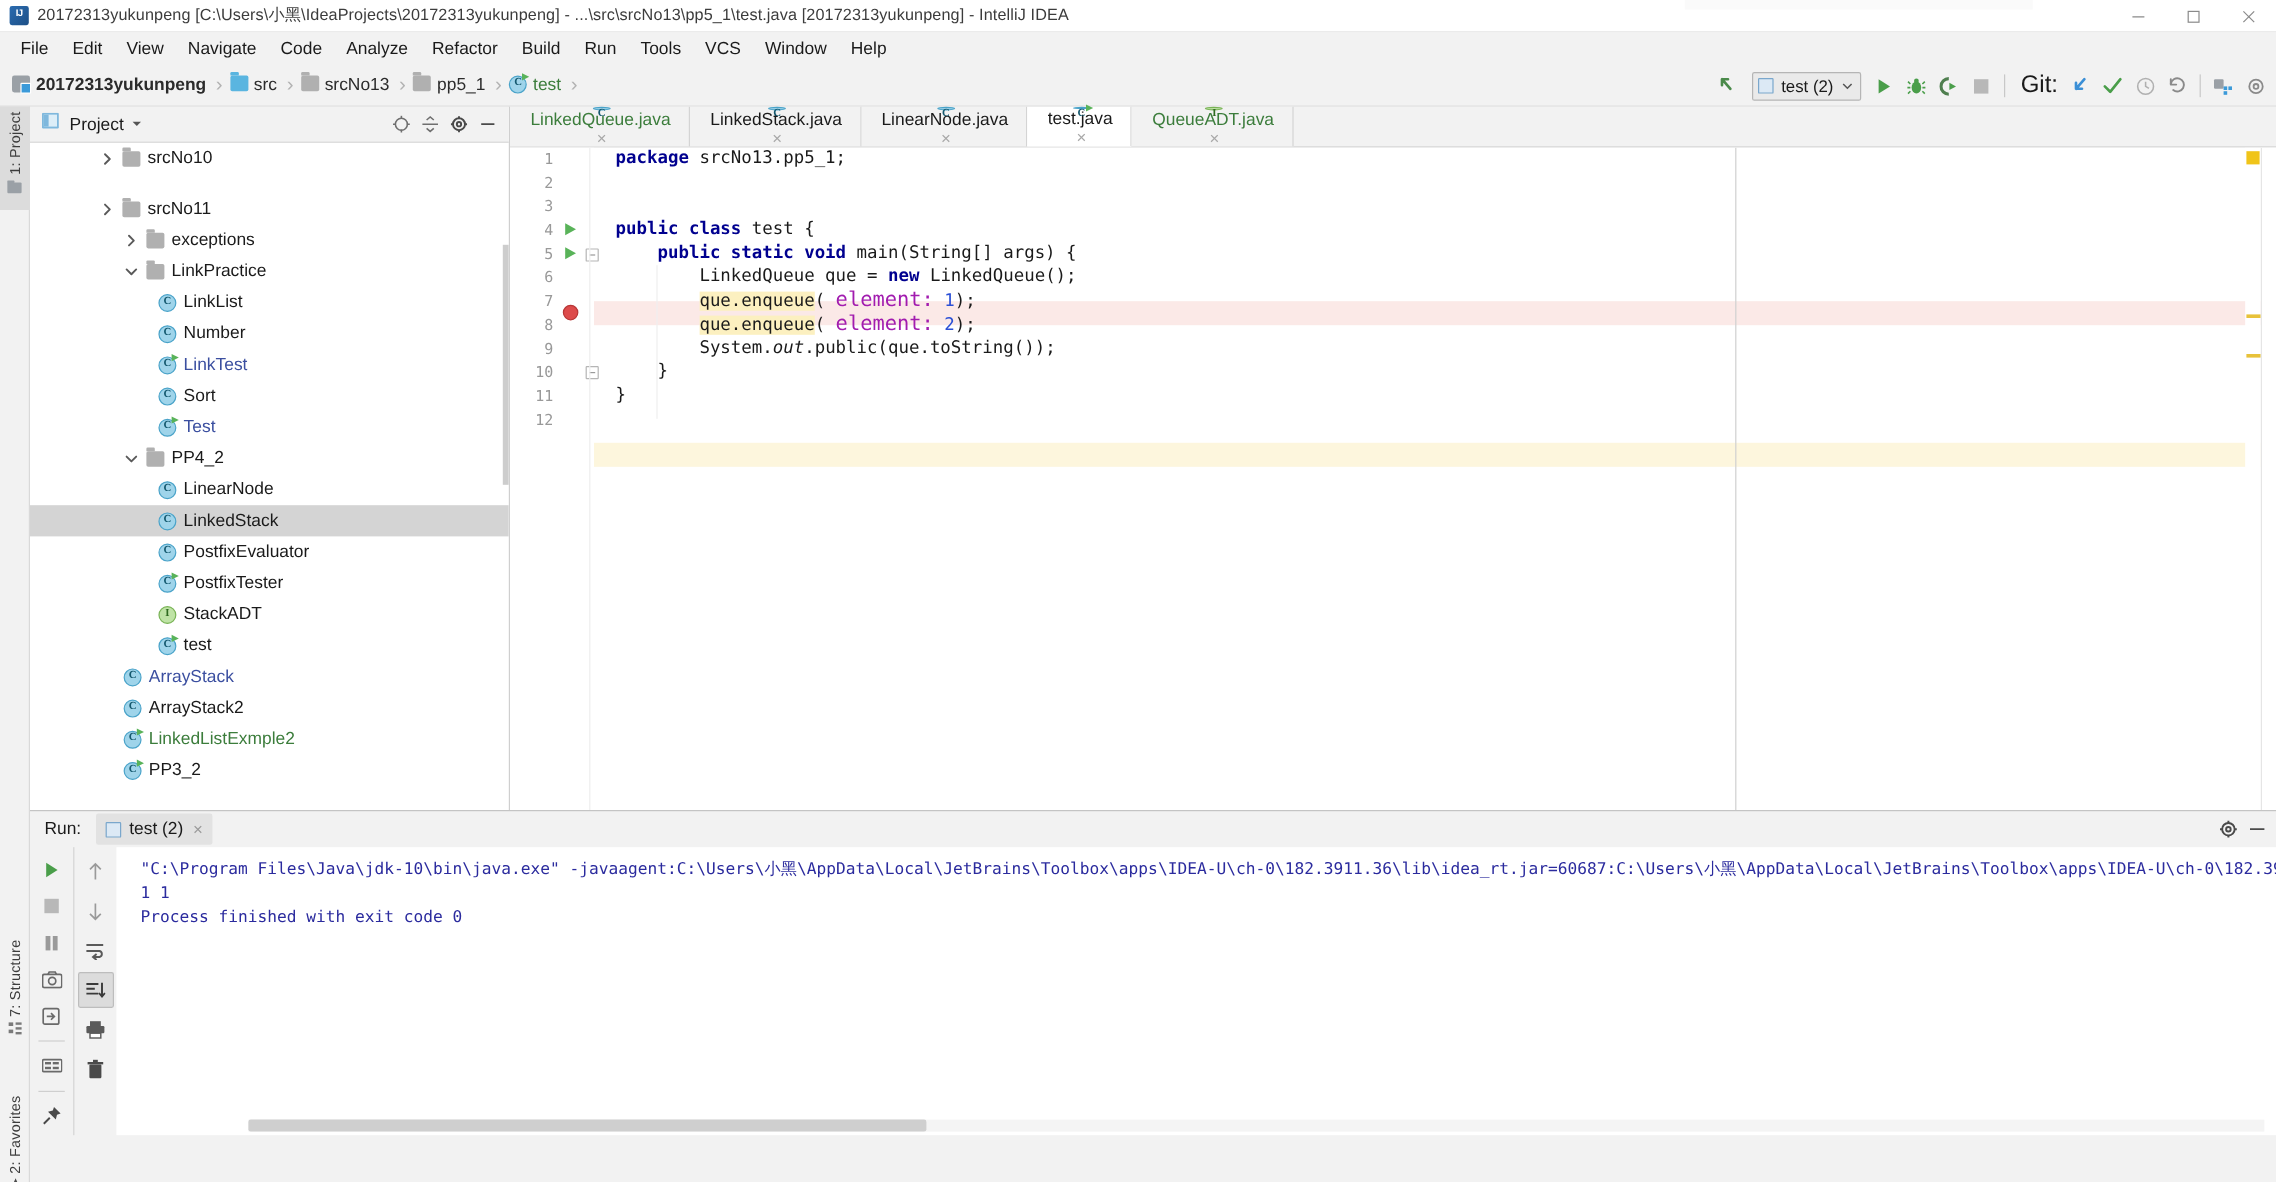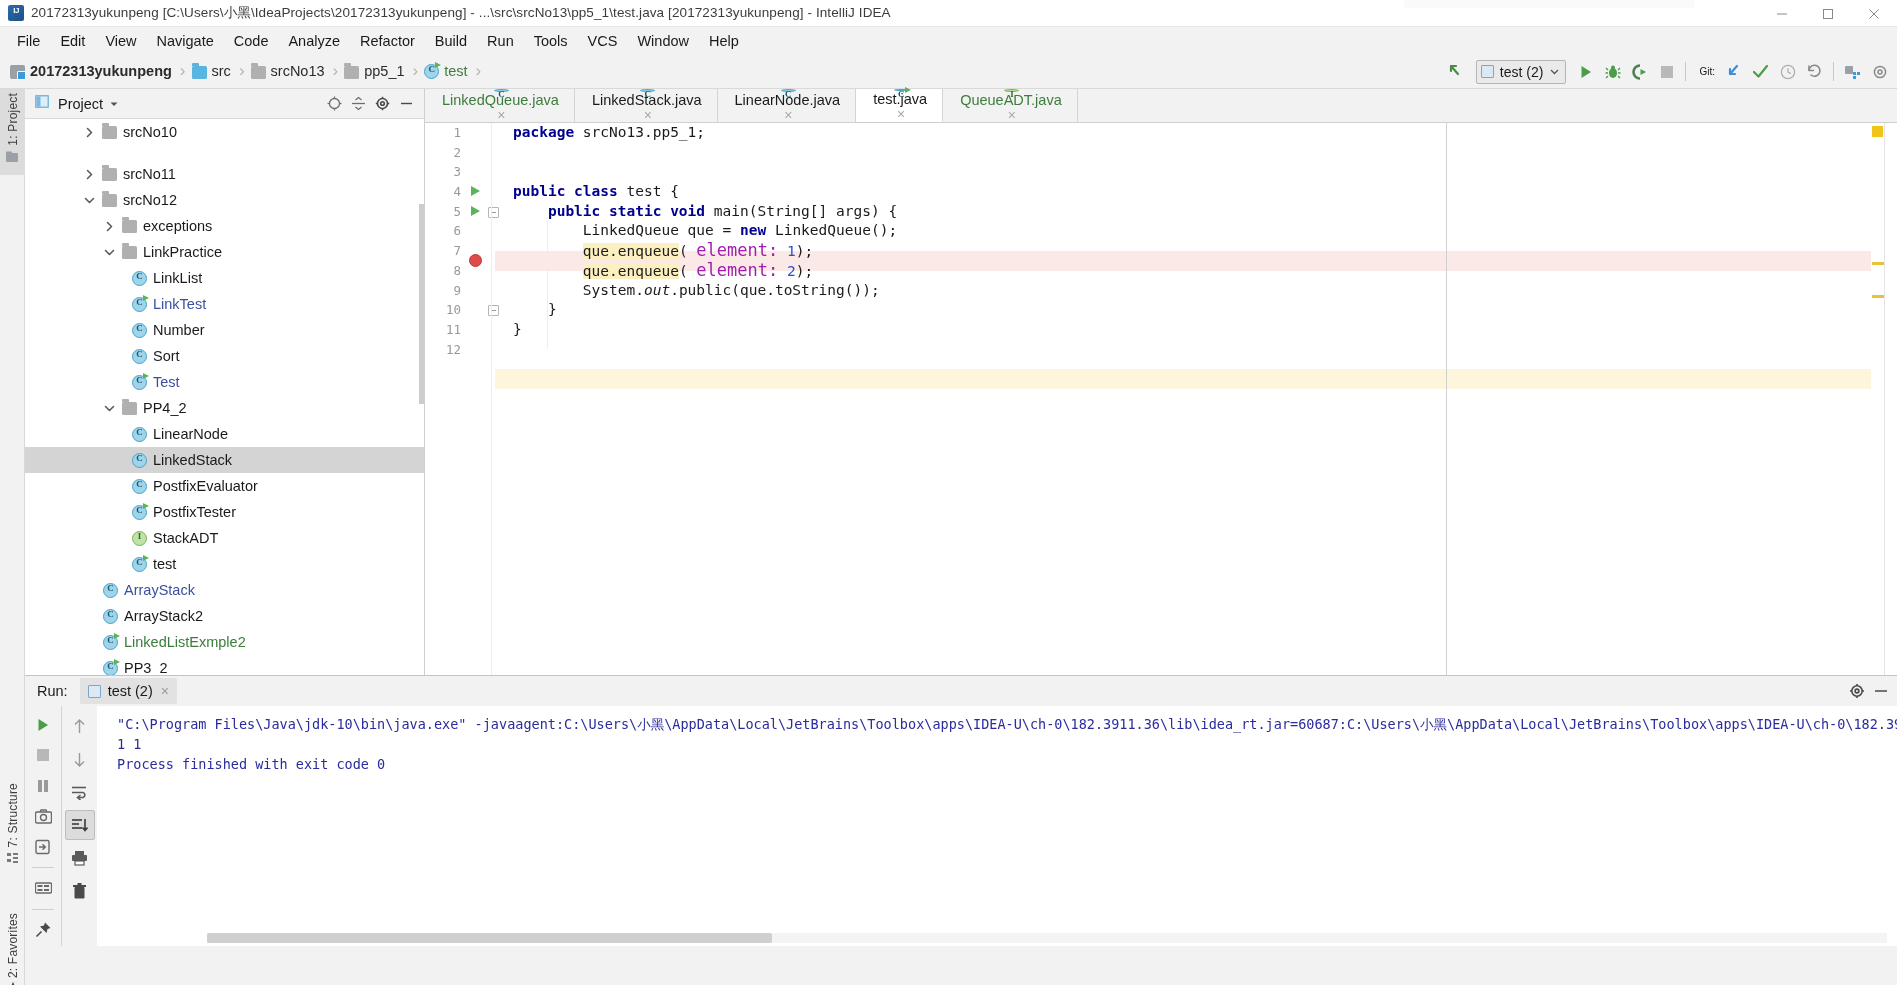--- a/index.html
+++ b/index.html
@@ -51,21 +51,21 @@
     font-family:"Liberation Sans",sans-serif;
   }
 
   
   .navbar{
     position:absolute; left:0; top:54px; width:1897px; height:35px;
     background:#f2f2f2; display:flex; align-items:center;
     border-bottom:1px solid #d9d9d9;
   }
   .crumbs{ display:flex; align-items:center; padding-left:10px; }
-  .crumb{ display:flex; align-items:flex-end; font-size:14.5px; color:#2b2b2b; }
+  .crumb{ display:flex; align-items:flex-start; font-size:14.5px; color:#2b2b2b; }
   .crumb .ctext{ margin-left:5px; }
   .crumb.first .ctext{ font-weight:bold; }
   .crumb .ctext.green{ color:#3c7d3c; }
   .crumb-sep{
     color:#b3b3b3; font-size:17px; margin:0 6px 0 8px; font-weight:300;
   }
   .ficon{ width:15px; height:13px; position:relative; display:inline-block; }
   .ficon.grey{
     background:#b0b0b0; border-radius:1.5px;
   }
@@ -116,21 +116,21 @@
   .runconfig{
     display:flex;align-items:center;height:24px;
     border:1px solid #b5b5b5;background:#eaeaea;border-radius:2px;
     padding:0 5px 0 4px; margin:0 6px;
   }
   .runconfig .rc-ico{
     width:13px;height:13px;background:#dce9f5;border:1px solid #7aa7cc;border-radius:1px;
     margin-right:6px;
   }
   .runconfig .rc-label{ font-size:14px;color:#1a1a1a;margin-right:6px;white-space:nowrap; }
-  .gitlabel{ font-size:10px;color:#1a1a1a;margin:0 5px 0 8px; }
+  .gitlabel{ font-size:20px;color:#1a1a1a;margin:0 5px 0 8px; }
   .tb-sep{ width:1px;height:19px;background:#c8c8c8;margin:0 5px; }
 
   
   .leftstrip{
     position:absolute;left:0;top:89px;width:25px;height:896px;
     background:#f2f2f2;border-right:1px solid #d9d9d9;
   }
   .vtab{
     position:absolute;left:0;width:25px;
     display:flex;flex-direction:column;align-items:center;
@@ -524,27 +524,20 @@
       </div>
 
       <div class="trow" style="padding-left:58px;margin-top:16px;">
         <span class="arrow"><svg width="13" height="13" viewBox="0 0 13 13">
               <path d="M4.5 2.5 L8.5 6.5 L4.5 10.5" fill="none" stroke="#5a5a5a" stroke-width="1.6" stroke-linecap="round" stroke-linejoin="round"></path>
             </svg></span>
         <span class="ficon grey" style="margin-left:6px;"></span>
         <span class="tlabel">srcNo11</span>
       </div>
 
-      <div class="trow" style="padding-left:58px;">
-        <span class="arrow"><svg width="13" height="13" viewBox="0 0 13 13">
-              <path d="M2.5 4.5 L6.5 8.5 L10.5 4.5" fill="none" stroke="#5a5a5a" stroke-width="1.6" stroke-linecap="round" stroke-linejoin="round"></path>
-            </svg></span>
-        <span class="ficon grey" style="margin-left:6px;"></span>
-        <span class="tlabel">srcNo12</span>
-      </div>
 
       <div class="trow" style="padding-left:78px;">
         <span class="arrow"><svg width="13" height="13" viewBox="0 0 13 13">
               <path d="M4.5 2.5 L8.5 6.5 L4.5 10.5" fill="none" stroke="#5a5a5a" stroke-width="1.6" stroke-linecap="round" stroke-linejoin="round"></path>
             </svg></span>
         <span class="ficon grey" style="margin-left:6px;"></span>
         <span class="tlabel">exceptions</span>
       </div>
 
       <div class="trow" style="padding-left:78px;">
@@ -554,27 +547,27 @@
         <span class="ficon grey" style="margin-left:6px;"></span>
         <span class="tlabel">LinkPractice</span>
       </div>
 
       <div class="trow" style="padding-left:107px;">
         <span class="cls-ico"></span>
         <span class="tlabel">LinkList</span>
       </div>
 
       <div class="trow" style="padding-left:107px;">
+        <span class="cls-ico"></span>
+        <span class="tlabel">Number</span>
+      </div>
+
+      <div class="trow" style="padding-left:107px;">
         <span class="cls-ico run"></span>
         <span class="tlabel blue">LinkTest</span>
-      </div>
-
-      <div class="trow" style="padding-left:107px;">
-        <span class="cls-ico"></span>
-        <span class="tlabel">Number</span>
       </div>
 
       <div class="trow" style="padding-left:107px;">
         <span class="cls-ico"></span>
         <span class="tlabel">Sort</span>
       </div>
 
       <div class="trow" style="padding-left:107px;">
         <span class="cls-ico run"></span>
         <span class="tlabel blue">Test</span>

